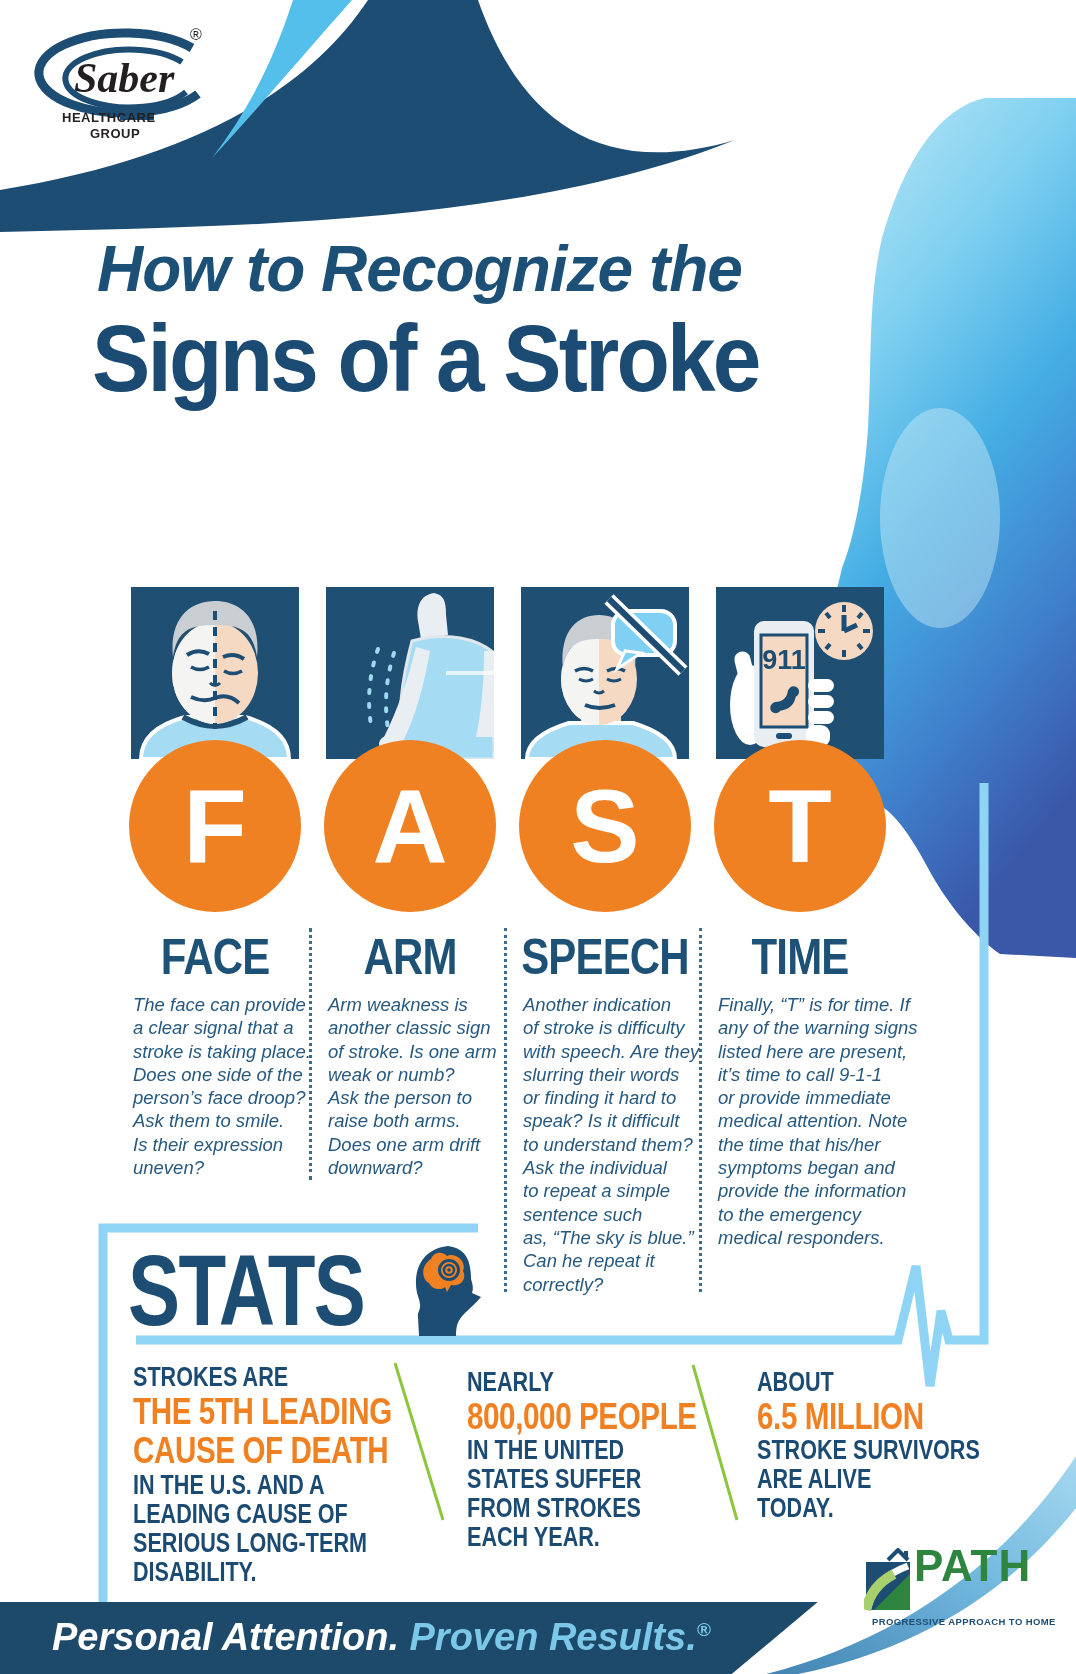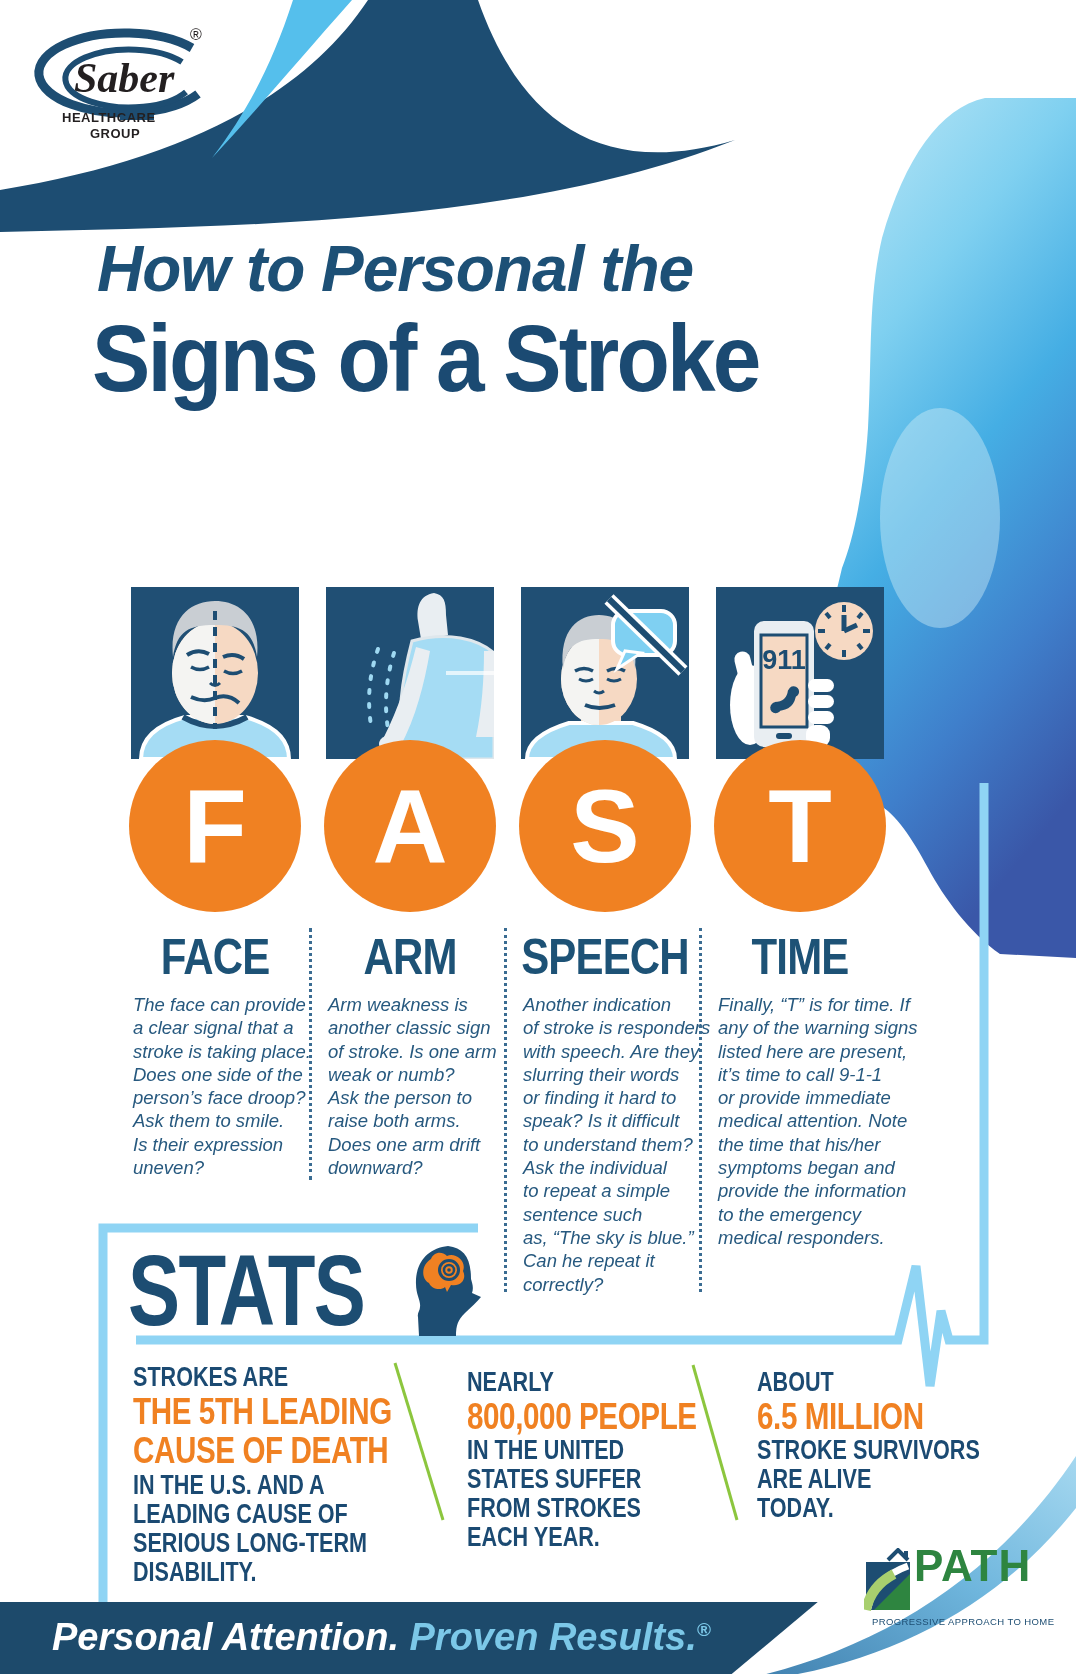--- a/index.html
+++ b/index.html
@@ -55,21 +55,21 @@
           clip-path:polygon(0 0,76% 0,68% 100%,0 100%);z-index:5;}
   .footer-text{position:absolute;left:52px;top:1616px;font-size:38px;font-weight:bold;font-style:italic;z-index:6;}
   .footer-text .w{color:#ffffff;}
   .footer-text .b{color:#7cc8e8;}
   .footer-text sup{font-size:19px;}
 
   
   .path-logo{position:absolute;left:864px;top:1548px;z-index:6;width:200px;}
   .path-row{display:flex;align-items:flex-start;}
   .path-word{font-size:44px;font-weight:bold;color:#2e8540;letter-spacing:1px;line-height:0.82;margin-left:2px;}
-  .path-tag{font-size:9.5px;font-weight:normal;color:#1d4d72;letter-spacing:0.4px;margin-top:4px;margin-left:8px;white-space:nowrap;}
+  .path-tag{font-size:9.5px;font-weight:bold;color:#1d4d72;letter-spacing:0.4px;margin-top:4px;margin-left:8px;white-space:nowrap;}
   .arc-svg{position:absolute;left:740px;top:1430px;z-index:5;pointer-events:none;}
 </style>
 </head>
 <body>
 
 <div class="page">
 
   <div class="banner-title cond" style="z-index:3;">NATIONAL STROKE AWARENESS MONTH</div>
 
   <svg class="head-svg" width="256" height="860" viewBox="0 0 256 860">
@@ -103,21 +103,21 @@
       <path d="M 170,26 A 86,40 0 1 0 176,72" stroke-width="9"></path>
       <path d="M 160,40 A 64,29 0 1 0 164,70" stroke-width="6"></path>
     </g>
     <rect x="98" y="86" width="34" height="12" fill="#1d4d72"></rect>
     <text x="52" y="70" font-size="42" font-weight="bold" font-style="italic" font-family="Liberation Serif, serif" fill="#231f20">Saber</text>
     <text x="168" y="18" font-size="16" fill="#231f20">®</text>
     <text x="40" y="100" font-size="13" font-weight="bold" fill="#231f20" letter-spacing="0.5">HEALTHCARE</text>
     <text x="68" y="116" font-size="13" font-weight="bold" fill="#231f20" letter-spacing="0.5">GROUP</text>
   </svg>
 
-  <div class="title1">How to Personal the</div>
+  <div class="title1">How to Recognize the</div>
   <div class="title2">Signs of a Stroke</div>
 
   <div class="fast-col" style="left:131px;top:587px;">
     <div class="img-box">
       <svg width="168" height="172" viewBox="0 0 168 172">
         <rect width="168" height="172" fill="#204f74"></rect>
         <rect x="60" y="112" width="48" height="26" fill="#f6d9c3"></rect>
         <path d="M10,172 C10,148 32,136 54,130 L114,130 C136,136 158,148 158,172 Z" fill="#a5dcf4" stroke="#ffffff" stroke-width="4"></path>
         <path d="M52,130 Q84,148 116,130" stroke="#204f74" stroke-width="6" fill="none"></path>
         <ellipse cx="84" cy="86" rx="43" ry="51" fill="#f6d9c3"></ellipse>
@@ -193,21 +193,21 @@
         <path d="M104,64 L96,82 L120,66 Z" fill="#7fd0f2" stroke="#ffffff" stroke-width="3"></path>
         <line x1="88" y1="12" x2="162" y2="84" stroke="#ffffff" stroke-width="13"></line>
         <line x1="88" y1="12" x2="162" y2="84" stroke="#1d4d72" stroke-width="6"></line>
       </svg>
     </div>
     <div class="letter-circle">
         <span>S</span>
       </div>
     <div class="fast-heading condc">SPEECH</div>
     <p class="fast-body pre">Another indication
-of stroke is responders
+of stroke is difficulty
 with speech. Are they
 slurring their words
 or finding it hard to
 speak? Is it difficult
 to understand them?
 Ask the individual
 to repeat a simple
 sentence such
 as, “The sky is blue.”
 Can he repeat it

